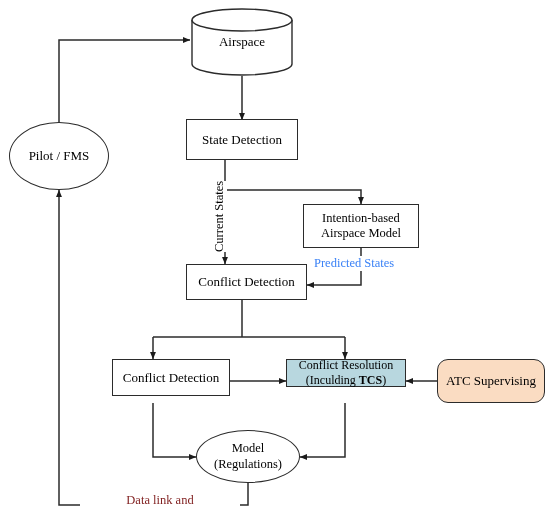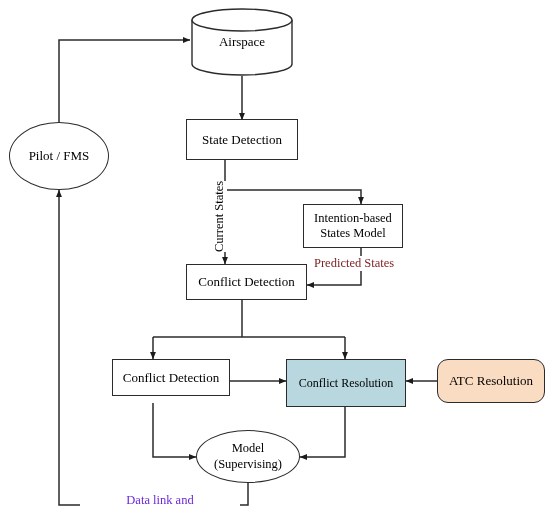--- a/index.html
+++ b/index.html
@@ -48,36 +48,36 @@
     background: transparent;
     border: none;
   }
   .cyl-svg { position: absolute; left: 0; top: 0; }
   .cyl-label {
     position: relative;
     z-index: 2;
   }
   .edge-label {
     position: absolute;
-    color: #7f1d1d;
+    color: #3b82f6;
     background: #ffffff;
     padding: 0 3px;
     white-space: nowrap;
   }
   .vertical-label {
     position: absolute;
     color: #000;
     background: #ffffff;
     white-space: nowrap;
     transform-origin: left top;
     transform: rotate(-90deg);
   }
   .free-label {
     position: absolute;
-    color: #6d28d9;
+    color: #7f1d1d;
     text-align: center;
     white-space: nowrap;
     background: #ffffff;
   }
   .bold { font-weight: bold; }
 </style>
 </head>
 <body>
 
 <div id="canvas">
@@ -126,46 +126,49 @@
   </div>
 
   <div class="node ellipse" style="left:9px; top:122px; width:100px; height:68px; font-size:13px;">
     <span>Pilot / FMS</span>
   </div>
 
   <div class="node rect" style="left:186px; top:119px; width:112px; height:41px; font-size:13px;">
     <span>State Detection</span>
   </div>
 
-  <div class="node rect" style="left:303px; top:204px; width:100px; height:44px; font-size:12.5px; flex-direction:column;">
+  <div class="node rect" style="left:303px; top:204px; width:116px; height:44px; font-size:12.5px; flex-direction:column;">
     <span>Intention-based</span>
-    <span>States Model</span>
+    <span>Airspace Model</span>
   </div>
 
   <div class="node rect" style="left:186px; top:264px; width:121px; height:36px; font-size:13px;">
     <span>Conflict Detection</span>
   </div>
 
   <div class="node rect" style="left:112px; top:359px; width:118px; height:37px; font-size:13px;">
     <span>Conflict Detection</span>
   </div>
 
-  <div class="node rect" style="left:286px; top:359px; width:120px; height:48px; font-size:12px;
+  <div class="node rect" style="left:286px; top:359px; width:120px; height:28px; font-size:12px;
               flex-direction:column; background:#b8d7df;">
     <span>Conflict Resolution</span>
+    <span>
+      <span>(Inculding </span><span class="bold">TCS</span><span>)</span>
+    </span>
   </div>
 
   <div class="node rounded" style="left:437px; top:359px; width:108px; height:44px; font-size:13px;
               background:#fadcc2;">
-    <span>ATC Resolution</span>
+    <span>ATC Supervising</span>
   </div>
 
   <div class="node ellipse" style="left:196px; top:430px; width:104px; height:53px; font-size:12.5px; flex-direction:column;">
     <span>Model</span>
-    <span>(Supervising)</span>
+    <span>(Regulations)</span>
   </div>
 
   <div class="vertical-label" style="left:212px; top:252px; font-size:12.5px;">Current States</div>
 
   <div class="edge-label" style="left:311px; top:256px; font-size:12.5px;">Predicted States</div>
 
   <div class="free-label" style="left:80px; top:492px; width:160px; font-size:12.5px; line-height:1.28;">
     <div>Data link and</div>
   </div>
 

